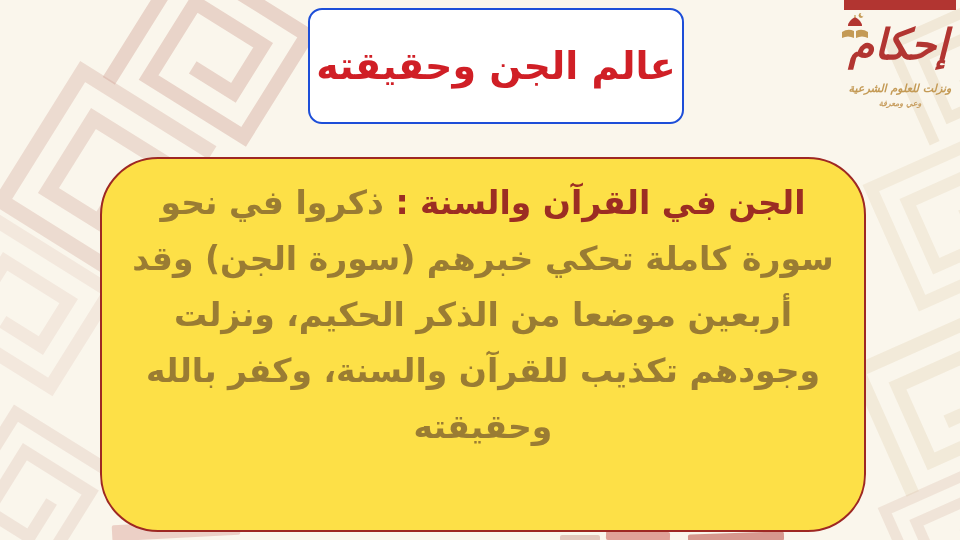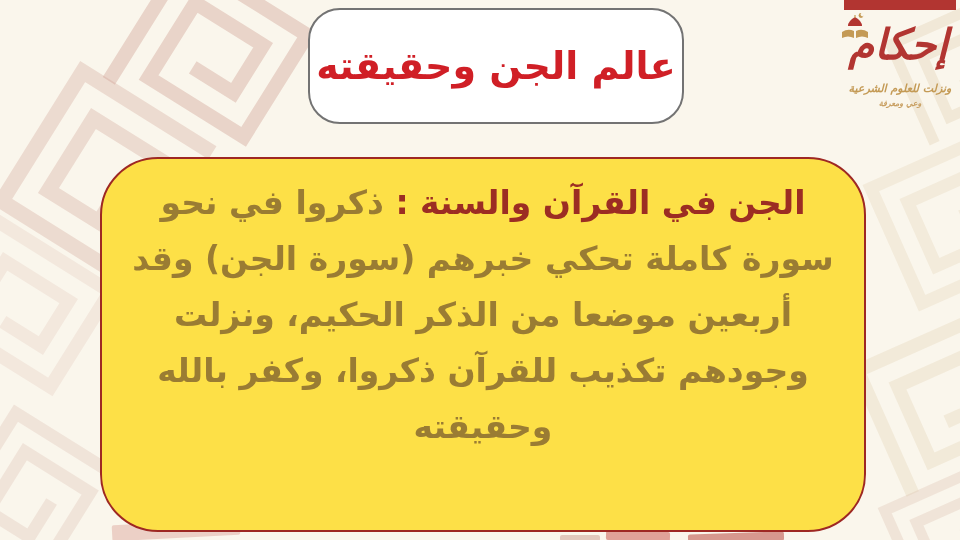--- a/index.html
+++ b/index.html
@@ -23,21 +23,21 @@
   .pat-br{left:896px;top:478px;width:120px;height:120px;transform:rotate(-24deg);color:#d9b9a8;opacity:.28;}
   .chip{position:absolute;pointer-events:none;border-radius:2px;}
   .chip-b1{left:112px;top:522px;width:128px;height:16px;background:#b94a42;opacity:.22;transform:rotate(-3deg);}
   .chip-b2{left:606px;top:531px;width:64px;height:10px;background:#c23b33;opacity:.45;transform:rotate(2deg);}
   .chip-b3{left:688px;top:533px;width:96px;height:9px;background:#b94a42;opacity:.55;transform:rotate(-2deg);}
   .chip-b4{left:560px;top:535px;width:40px;height:6px;background:#c99a8d;opacity:.5;}
 
   
   .title-box{
     position:absolute;left:308px;top:8px;width:372px;height:112px;
-    background:#ffffff;border:2px solid #737373;border-radius:32px;
+    background:#ffffff;border:2px solid #1d4ed8;border-radius:14px;
     display:flex;align-items:center;justify-content:center;
   }
   .title-text{
     direction:rtl;color:#d01f26;font-weight:bold;font-size:38px;
     letter-spacing:0;line-height:1;white-space:nowrap;
   }
 
   
   .logo{position:absolute;left:834px;top:0;width:132px;height:120px;font-style:italic;}
   .logo-bar{position:absolute;left:10px;top:0;width:112px;height:10px;background:#b23531;}
@@ -141,18 +141,18 @@
   </div>
 
   <div class="content-box">
     <div class="content-text">
       <div class="content-line">
         <span class="lead">الجن في القرآن والسنة :</span>
         <span>ذكروا في نحو</span>
       </div>
       <div class="content-line">سورة كاملة تحكي خبرهم (سورة الجن) وقد</div>
       <div class="content-line">أربعين موضعا من الذكر الحكيم، ونزلت</div>
-      <div class="content-line">وجودهم تكذيب للقرآن ذكروا، وكفر بالله</div>
+      <div class="content-line">وجودهم تكذيب للقرآن والسنة، وكفر بالله</div>
       <div class="content-line">وحقيقته</div>
     </div>
   </div>
 
 </div>
 
 </body></html>

